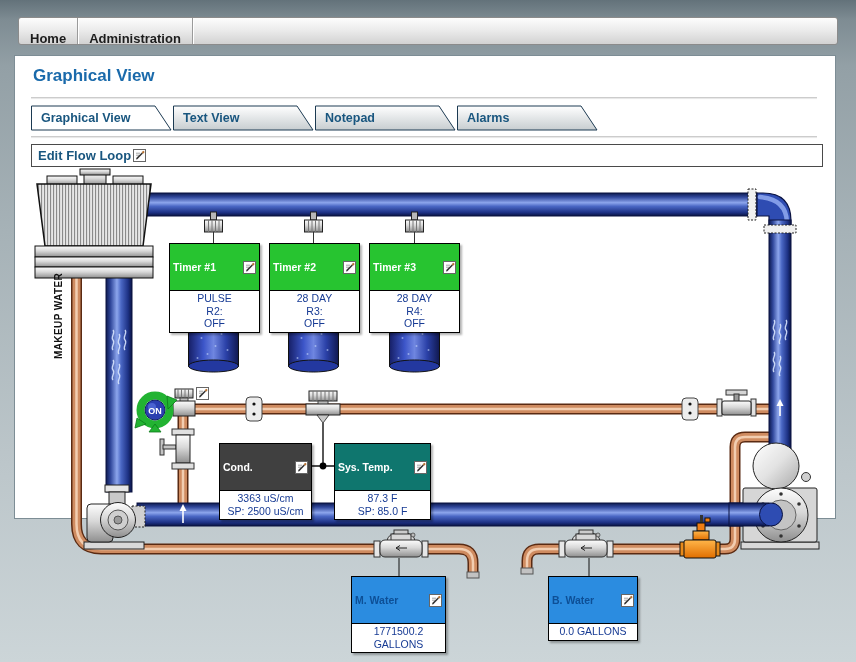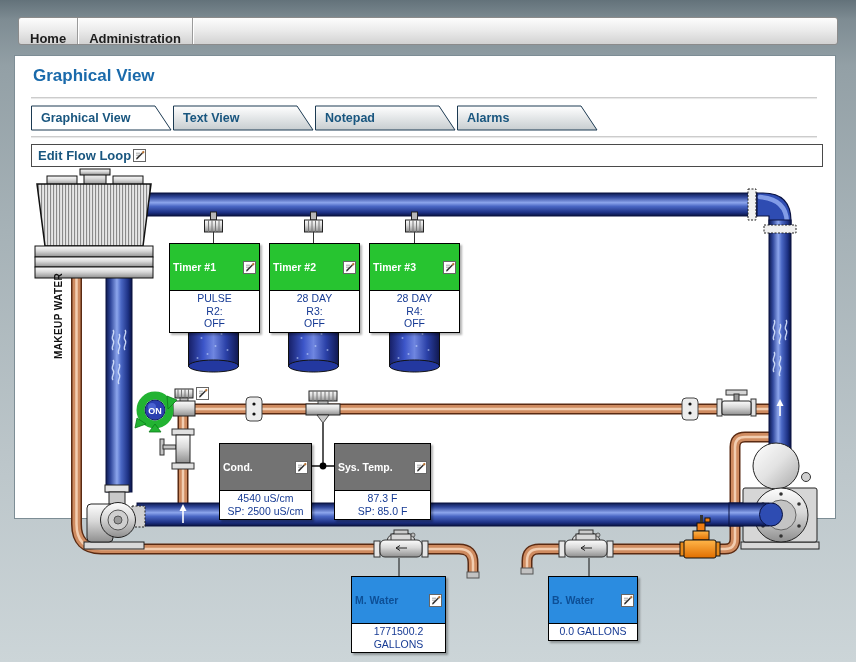--- a/index.html
+++ b/index.html
@@ -41,22 +41,22 @@
   .makeup-label{
     position:absolute;left:24px;top:95px;height:96px;width:16px;
     writing-mode:vertical-rl;transform:rotate(180deg);
     font-size:10px;font-weight:bold;color:#111;letter-spacing:0.4px;white-space:nowrap;
   }
   .vbox{position:absolute;border:1px solid #000;background:#fff;
     box-shadow:2px 2px 2px rgba(0,0,0,0.3);font-size:10.5px;}
   .vbox .hdr{height:14px;display:flex;align-items:center;justify-content:space-between;
     padding:16px 3px;border-bottom:1px solid #000;font-weight:bold;}
   .hdr-green{background:#27c430;color:#ffffff;}
-  .hdr-orange{background:#737373;color:#ffffff;}
-  .hdr-gray{background:#737373;color:#ffffff;}
+  .hdr-orange{background:#404040;color:#ffffff;}
+  .hdr-gray{background:#0f766e;color:#ffffff;}
   .hdr-blue{background:#2b8ce0;color:#0d4f96;}
   .vbox .bd{text-align:center;font-weight:normal;color:#173b94;line-height:12.5px;padding:1px 0 2px;}
   .eico{width:13px;height:13px;display:block;cursor:pointer;flex:0 0 auto;}
   .eico-abs{position:absolute;}
 </style>
 </head>
 <body>
 
 <svg width="0" height="0" style="position:absolute" aria-hidden="true">
   <defs>
@@ -484,21 +484,21 @@
     </div>
 
     <div class="vbox" style="left:190px;top:275px;width:91px">
       <div class="hdr hdr-orange">
         <span>Cond.</span>
         <svg class="eico">
             <use href="#edit"></use>
           </svg>
       </div>
       <div class="bd">
-        <div>4540 uS/cm</div>
+        <div>3363 uS/cm</div>
         <div>SP: 2500 uS/cm</div>
       </div>
     </div>
 
     <div class="vbox" style="left:305px;top:275px;width:95px">
       <div class="hdr hdr-gray">
         <span>Sys. Temp.</span>
         <svg class="eico">
             <use href="#edit"></use>
           </svg>

